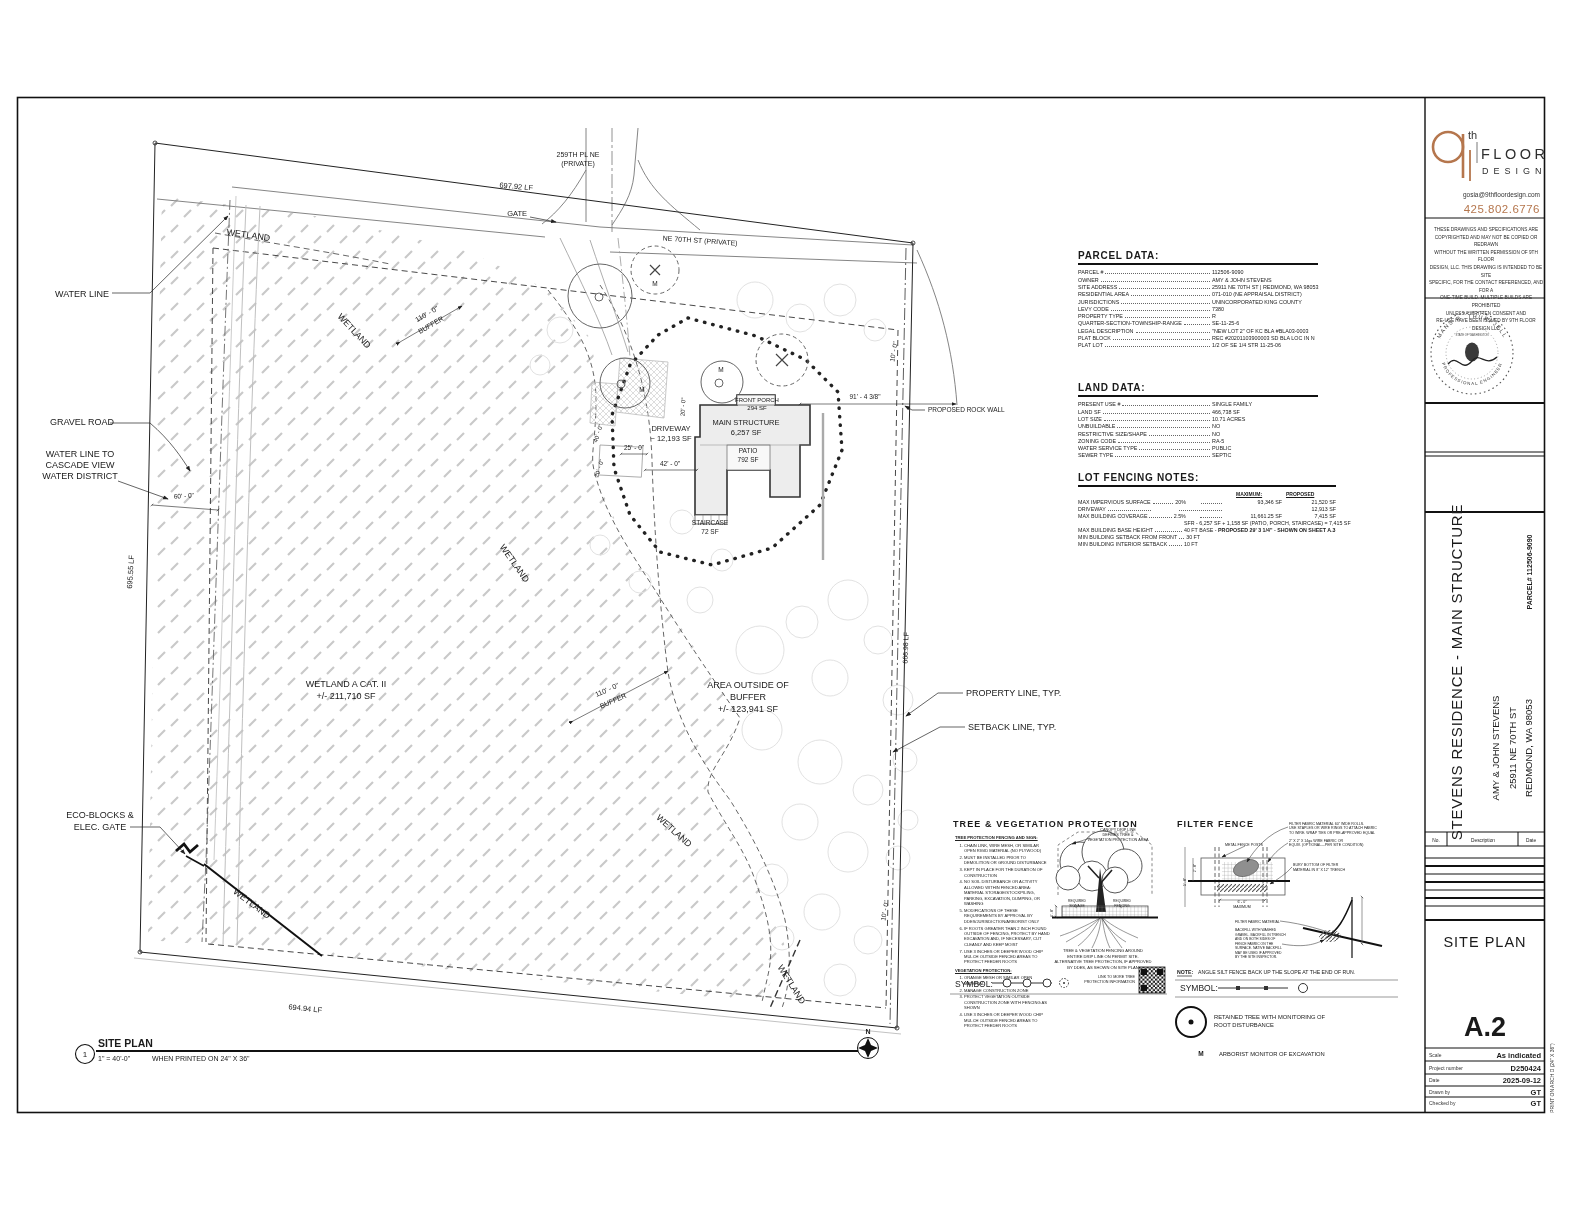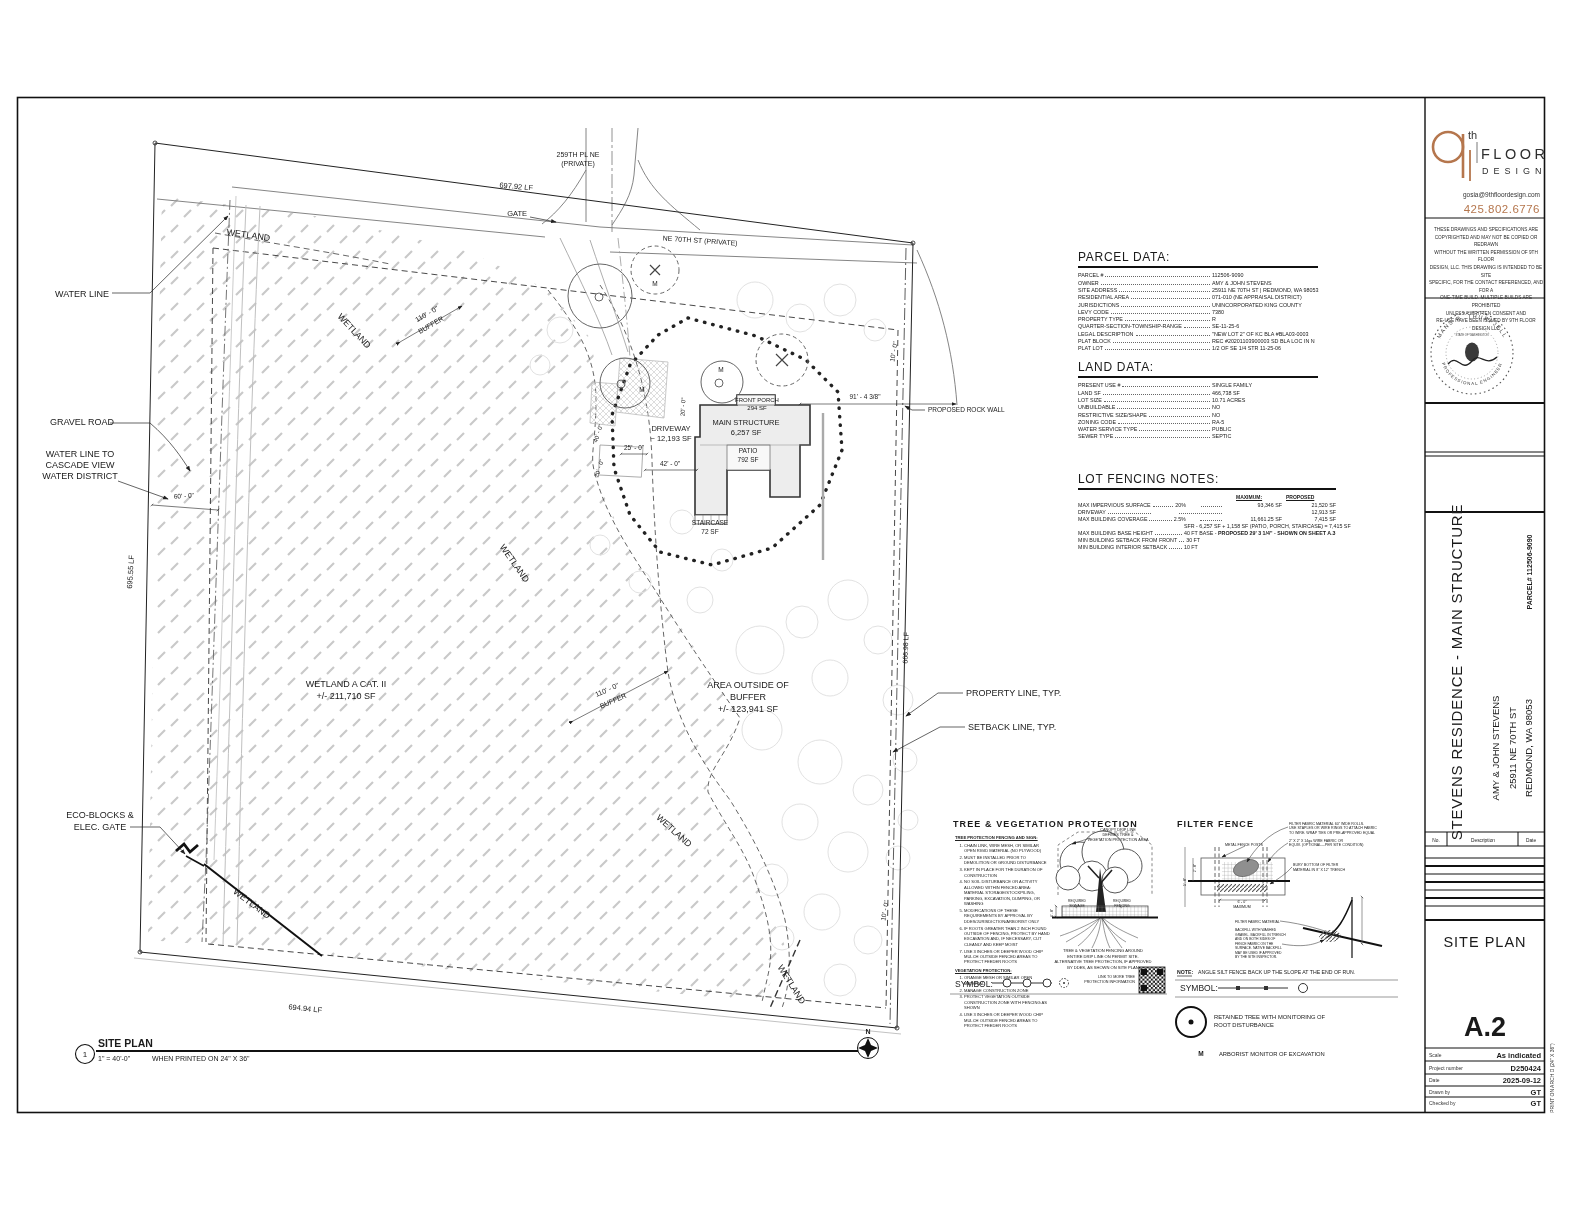--- a/index.html
+++ b/index.html
@@ -1,20 +1,20 @@
 <!DOCTYPE html>
 <html><head>
 <meta charset="utf-8">
 <style>
   html,body{margin:0;padding:0;background:#fff;}
   body{width:1573px;height:1220px;position:relative;overflow:hidden;
        font-family:"Liberation Sans",sans-serif;color:#1a1a1a;}
   #draw{position:absolute;left:0;top:0;}
   .panel{position:absolute;}
-  .ptitle{font-weight:normal;font-size:12px;letter-spacing:.7px;white-space:nowrap;}
+  .ptitle{font-weight:bold;font-size:10px;letter-spacing:.7px;white-space:nowrap;}
   .rule{height:2.4px;background:#111;margin:2px 0 4px;}
   .drow{display:flex;align-items:baseline;font-size:5.4px;line-height:7.3px;white-space:nowrap;}
   .drow .lb{flex:none;}
   .drow .dt{flex:1;border-bottom:1px dotted #666;margin:0 2px 1px 2px;min-width:5px;}
   .drow .vl{flex:none;width:106px;}
   .chead{position:relative;height:8px;font-size:5px;font-weight:bold;}
   .chead span{position:absolute;text-decoration:underline;}
   .crow{display:flex;align-items:baseline;font-size:5.3px;line-height:7px;white-space:nowrap;}
   .crow .md{flex:none;width:24px;}
   .crow .mx{flex:none;width:58px;text-align:right;}
@@ -544,21 +544,21 @@
         <span class="vl">REC #20201103900003 SD BLA LOC IN N</span>
       </div>
       <div class="drow">
         <span class="lb">PLAT LOT</span>
         <span class="dt"></span>
         <span class="vl">1/2 OF SE 1/4 STR 11-25-06</span>
       </div>
     </div>
 </div>
 
-<div class="panel" id="land-panel" style="left:1078px;top:360px;width:240px">
+<div class="panel" id="land-panel" style="left:1078px;top:382px;width:240px">
   <div class="ptitle">LAND DATA:</div>
   <div class="rule"></div>
   <div id="land-rows">
       <div class="drow">
         <span class="lb">PRESENT USE #</span>
         <span class="dt"></span>
         <span class="vl">SINGLE FAMILY</span>
       </div>
       <div class="drow">
         <span class="lb">LAND SF</span>

